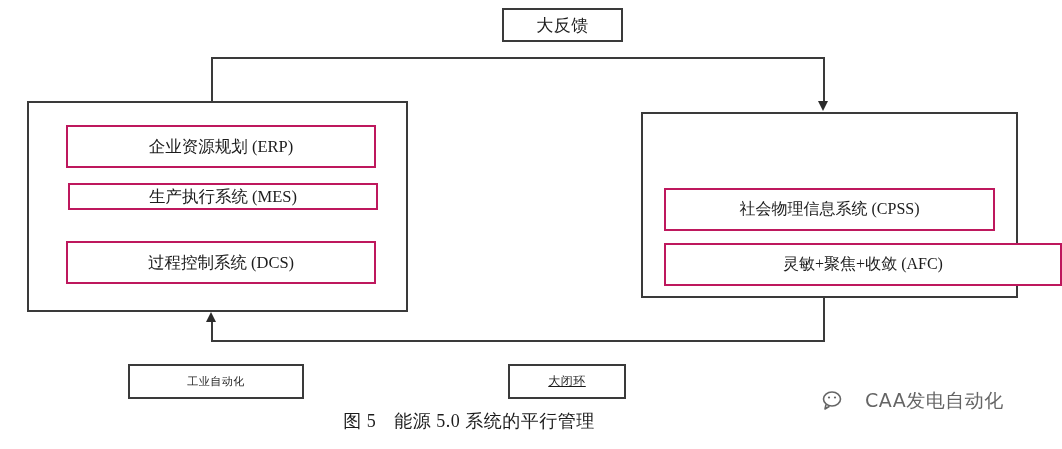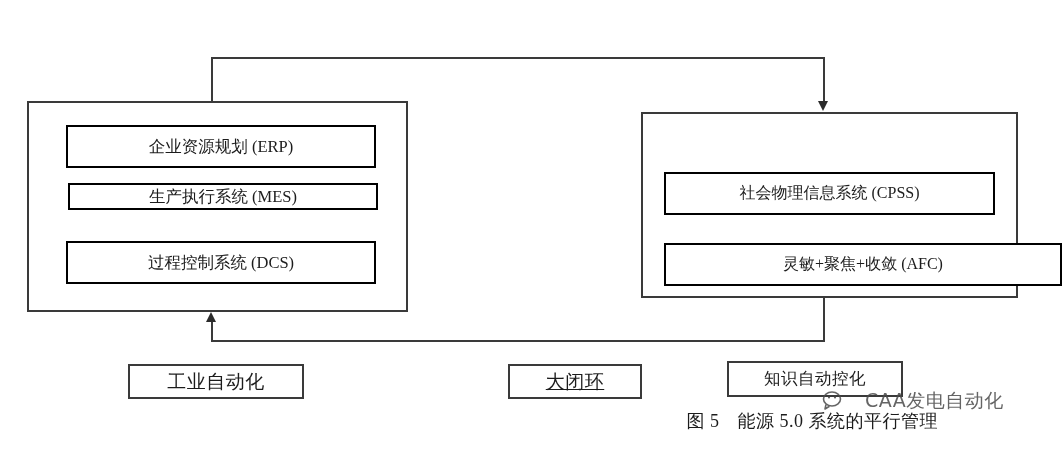--- a/index.html
+++ b/index.html
@@ -36,21 +36,21 @@
   }
   .panel {
     position: absolute;
     box-sizing: border-box;
     border: 2px solid #3a3a3a;
     background: #ffffff;
   }
   .inner-box {
     position: absolute;
     box-sizing: border-box;
-    border: 2px solid #000000;
+    border: 2px solid #be185d;
     background: #ffffff;
     display: flex;
     align-items: center;
     justify-content: center;
     text-align: center;
     white-space: nowrap;
     color: #1c1c1c;
   }
 
   
@@ -61,25 +61,25 @@
   }
 
   .left-panel  { left: 27px;  top: 101px; width: 381px; height: 211px; }
   .right-panel { left: 641px; top: 112px; width: 377px; height: 186px; }
 
   .lb1 { left: 66px; top: 125px; width: 310px; height: 43px; font-size: 16.5px; }
   .lb2 { left: 68px; top: 183px; width: 310px; height: 27px; font-size: 16.5px; }
   .lb3 { left: 66px; top: 241px; width: 310px; height: 43px; font-size: 16.5px; }
 
   .rb1 { left: 664px; top: 126px; width: 331px; height: 43px; font-size: 15.5px; }
-  .rb2 { left: 664px; top: 172px; width: 331px; height: 43px; font-size: 16px; }
+  .rb2 { left: 664px; top: 188px; width: 331px; height: 43px; font-size: 16px; }
   .rb3 { left: 664px; top: 243px; width: 398px; height: 43px; font-size: 16px; }
 
-  .bb-left  { left: 128px; top: 364px; width: 176px; height: 35px; font-size: 19px; }
-  .bb-mid   { left: 508px; top: 364px; width: 134px; height: 35px; font-size: 19px; text-decoration: underline; }
+  .bb-left  { left: 128px; top: 364px; width: 176px; height: 35px; font-size: 11px; }
+  .bb-mid   { left: 508px; top: 364px; width: 118px; height: 35px; font-size: 12px; text-decoration: underline; }
   .bb-right { left: 727px; top: 361px; width: 176px; height: 36px; font-size: 16.5px; }
 
   
   .hline {
     position: absolute;
     height: 0;
     border-top: 2px solid #3a3a3a;
   }
   .vline {
     position: absolute;
@@ -111,21 +111,21 @@
   .bot-v-right { left: 823px; top: 297px; height: 45px; }
   .bot-h       { left: 211px; top: 340px; width: 613px; }
   .bot-v-left  { left: 211px; top: 322px; height: 19px; }
   .bot-arrow   { left: 206px; top: 312px; }
 
   
   .caption {
     position: absolute;
     left: 0; top: 409px;
     width: 938px;
-    text-align: right;
+    text-align: center;
     font-size: 18px;
     color: #1c1c1c;
     letter-spacing: 0.5px;
   }
   .caption .fignum { margin-right: 18px; }
 
   
   .watermark {
     position: absolute;
     left: 822px; top: 388px;
@@ -149,33 +149,33 @@
   <div class="vline top-v-left"></div>
   <div class="hline top-h"></div>
   <div class="vline top-v-right"></div>
   <div class="arrow-down top-arrow"></div>
 
   <div class="vline bot-v-right"></div>
   <div class="hline bot-h"></div>
   <div class="vline bot-v-left"></div>
   <div class="arrow-up bot-arrow"></div>
 
+  <div class="box feedback-label">大反馈</div>
 
   <div class="panel left-panel"></div>
   <div class="inner-box lb1">企业资源规划 (ERP)</div>
   <div class="inner-box lb2">生产执行系统 (MES)</div>
   <div class="inner-box lb3">过程控制系统 (DCS)</div>
 
   <div class="panel right-panel"></div>
   <div class="inner-box rb2">社会物理信息系统 (CPSS)</div>
   <div class="inner-box rb3">灵敏+聚焦+收敛 (AFC)</div>
 
   <div class="box bb-left">工业自动化</div>
   <div class="box bb-mid">大闭环</div>
-  <div class="box bb-right">知识自动控化</div>
 
   <div class="caption">
     <span class="fignum">图 5</span><span>能源 5.0 系统的平行管理</span>
   </div>
 
   <div class="watermark">
     <span>
       <svg width="26" height="22" viewBox="0 0 26 22" fill="none">
         <ellipse cx="10" cy="9" rx="8.5" ry="7" stroke="#4b4b4b" stroke-width="1.6" fill="none"></ellipse>
         <path d="M4 14.5 L3 19 L7.5 16.3" stroke="#4b4b4b" stroke-width="1.6" fill="none" stroke-linejoin="round"></path>

